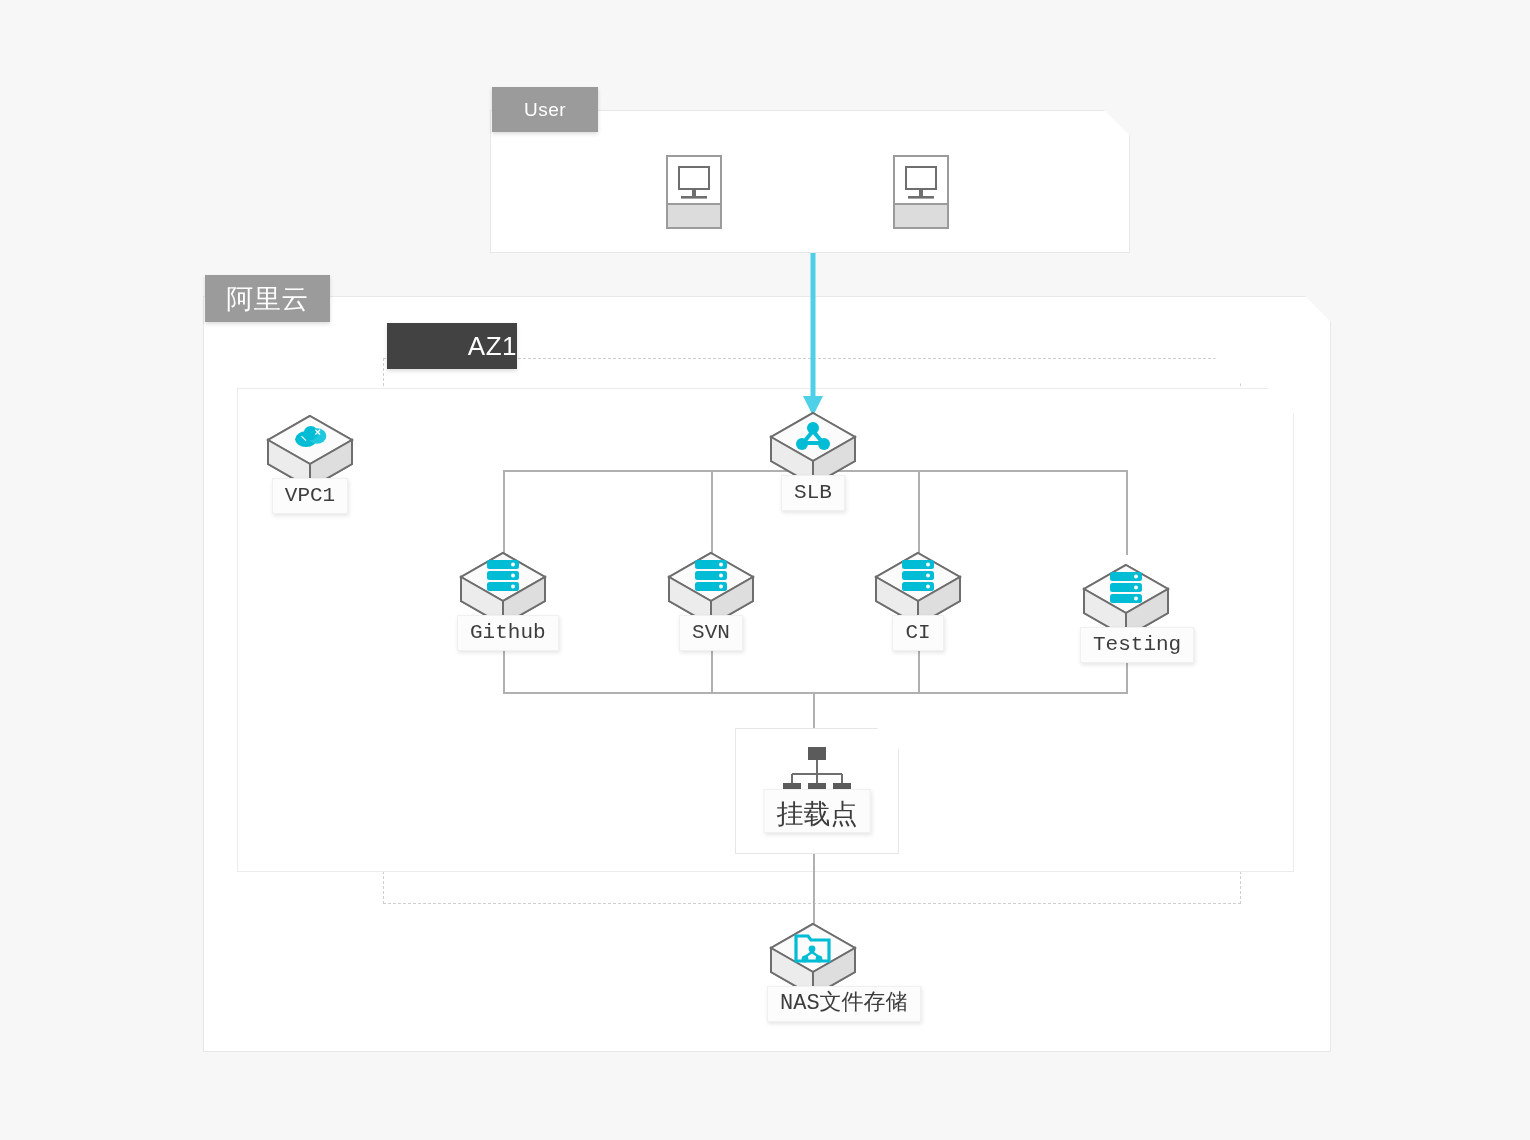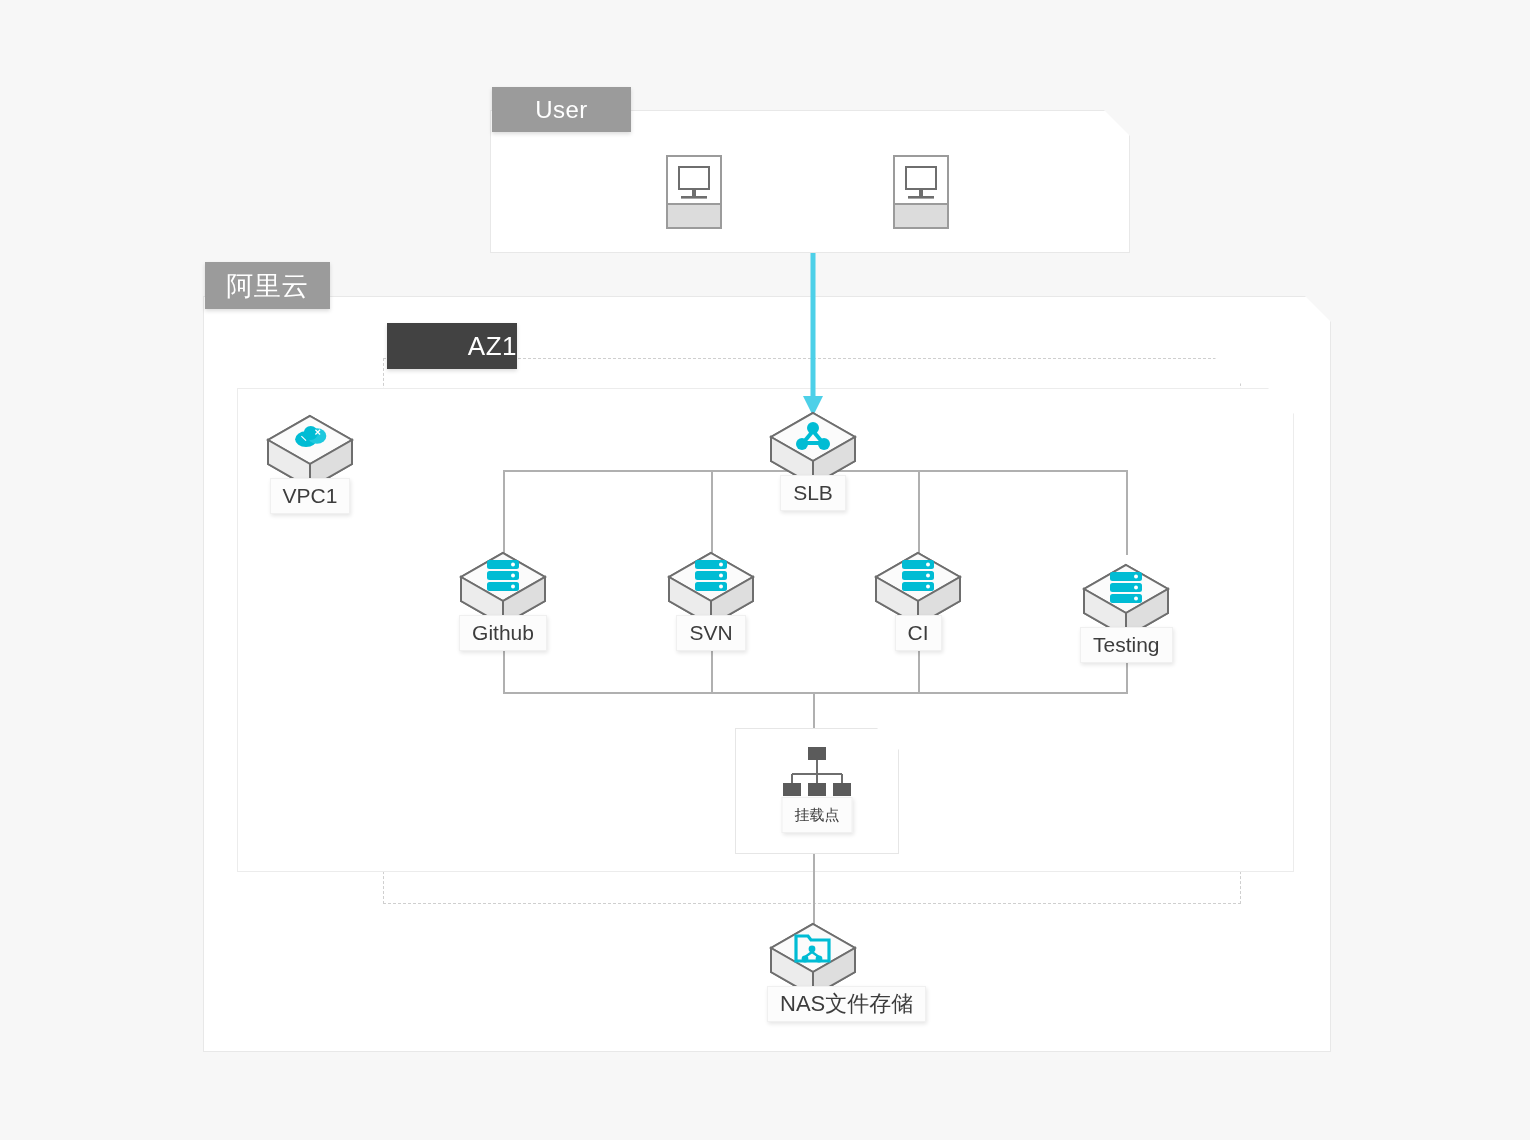--- a/index.html
+++ b/index.html
@@ -49,21 +49,21 @@
   .tag.dark{background:#424242;justify-content:flex-end;}
 
   
   .ln{position:absolute;background:#b0b0b0;z-index:2;}
   .lnh{height:2px;}
   .lnv{width:2px;}
 
   .arrow-wrap{position:absolute;z-index:3;}
 
   
-  .node{position:absolute;z-index:4;}
+  .node{position:absolute;z-index:4;font-family:Liberation Mono, monospace;}
   .cube{position:relative;width:92px;height:78px;margin:0 auto;}
   .cube svg{display:block;width:92px;height:78px;}
 
   .nodelabel{
     position:relative;
     margin:-12px auto 0;
     display:table;
     background:#fcfcfc;
     border:1px solid #f0f0f0;
     box-shadow:1px 2px 4px rgba(0,0,0,.10);
@@ -88,31 +88,31 @@
     z-index:4;
   }
   .card .ico{position:absolute;left:50%;transform:translateX(-50%);top:18px;}
   .card .lab{
     position:absolute;left:50%;transform:translateX(-50%);
     bottom:20px;
     background:#fcfcfc;
     border:1px solid #f0f0f0;
     box-shadow:1px 2px 4px rgba(0,0,0,.10);
     color:#3d3d3d;
-    padding:4px 12px 5px;
-    font-size:15px;line-height:25px;white-space:nowrap;
+    padding:12px 12px 5px;
+    font-size:27px;line-height:25px;white-space:nowrap;
   }
 </style>
 </head>
 <body>
 
 <div class="stage">
 
   <div class="group solid" style="left:490px;top:110px;width:640px;height:143px;"></div>
-  <div class="tag grey" style="left:492px;top:87px;width:139px;height:45px;font-size:24px;">
+  <div class="tag grey" style="left:492px;top:87px;width:106px;height:45px;font-size:19px;">
     <span>User</span>
   </div>
 
   <div class="monitor" style="left:666px;top:155px;">
     <svg width="56" height="74" viewBox="0 0 56 74">
       <rect x="1" y="1" width="54" height="72" fill="#ffffff" stroke="#9b9b9b" stroke-width="2"></rect>
       <rect x="1" y="49" width="54" height="24" fill="#dcdcdc" stroke="#9b9b9b" stroke-width="2"></rect>
       <rect x="13" y="12" width="30" height="22" fill="#ffffff" stroke="#6e6e6e" stroke-width="2"></rect>
       <rect x="26" y="34" width="4" height="7" fill="#6e6e6e"></rect>
       <rect x="15" y="41" width="26" height="2.6" fill="#6e6e6e"></rect>
@@ -123,21 +123,21 @@
     <svg width="56" height="74" viewBox="0 0 56 74">
       <rect x="1" y="1" width="54" height="72" fill="#ffffff" stroke="#9b9b9b" stroke-width="2"></rect>
       <rect x="1" y="49" width="54" height="24" fill="#dcdcdc" stroke="#9b9b9b" stroke-width="2"></rect>
       <rect x="13" y="12" width="30" height="22" fill="#ffffff" stroke="#6e6e6e" stroke-width="2"></rect>
       <rect x="26" y="34" width="4" height="7" fill="#6e6e6e"></rect>
       <rect x="15" y="41" width="26" height="2.6" fill="#6e6e6e"></rect>
     </svg>
   </div>
 
   <div class="group solid" style="left:203px;top:296px;width:1128px;height:756px;"></div>
-  <div class="tag grey" style="left:205px;top:262px;width:125px;height:47px;font-size:27px;">
+  <div class="tag grey" style="left:205px;top:275px;width:125px;height:47px;font-size:27px;">
     <span>阿里云</span>
   </div>
 
   <div class="group dashed" style="left:383px;top:358px;width:858px;height:546px;"></div>
   <div class="tag dark" style="left:387px;top:323px;width:130px;height:46px;font-size:26px;">
     <span>AZ1</span>
   </div>
 
   <div class="group plain" style="left:237px;top:388px;width:1057px;height:484px;"></div>
 

